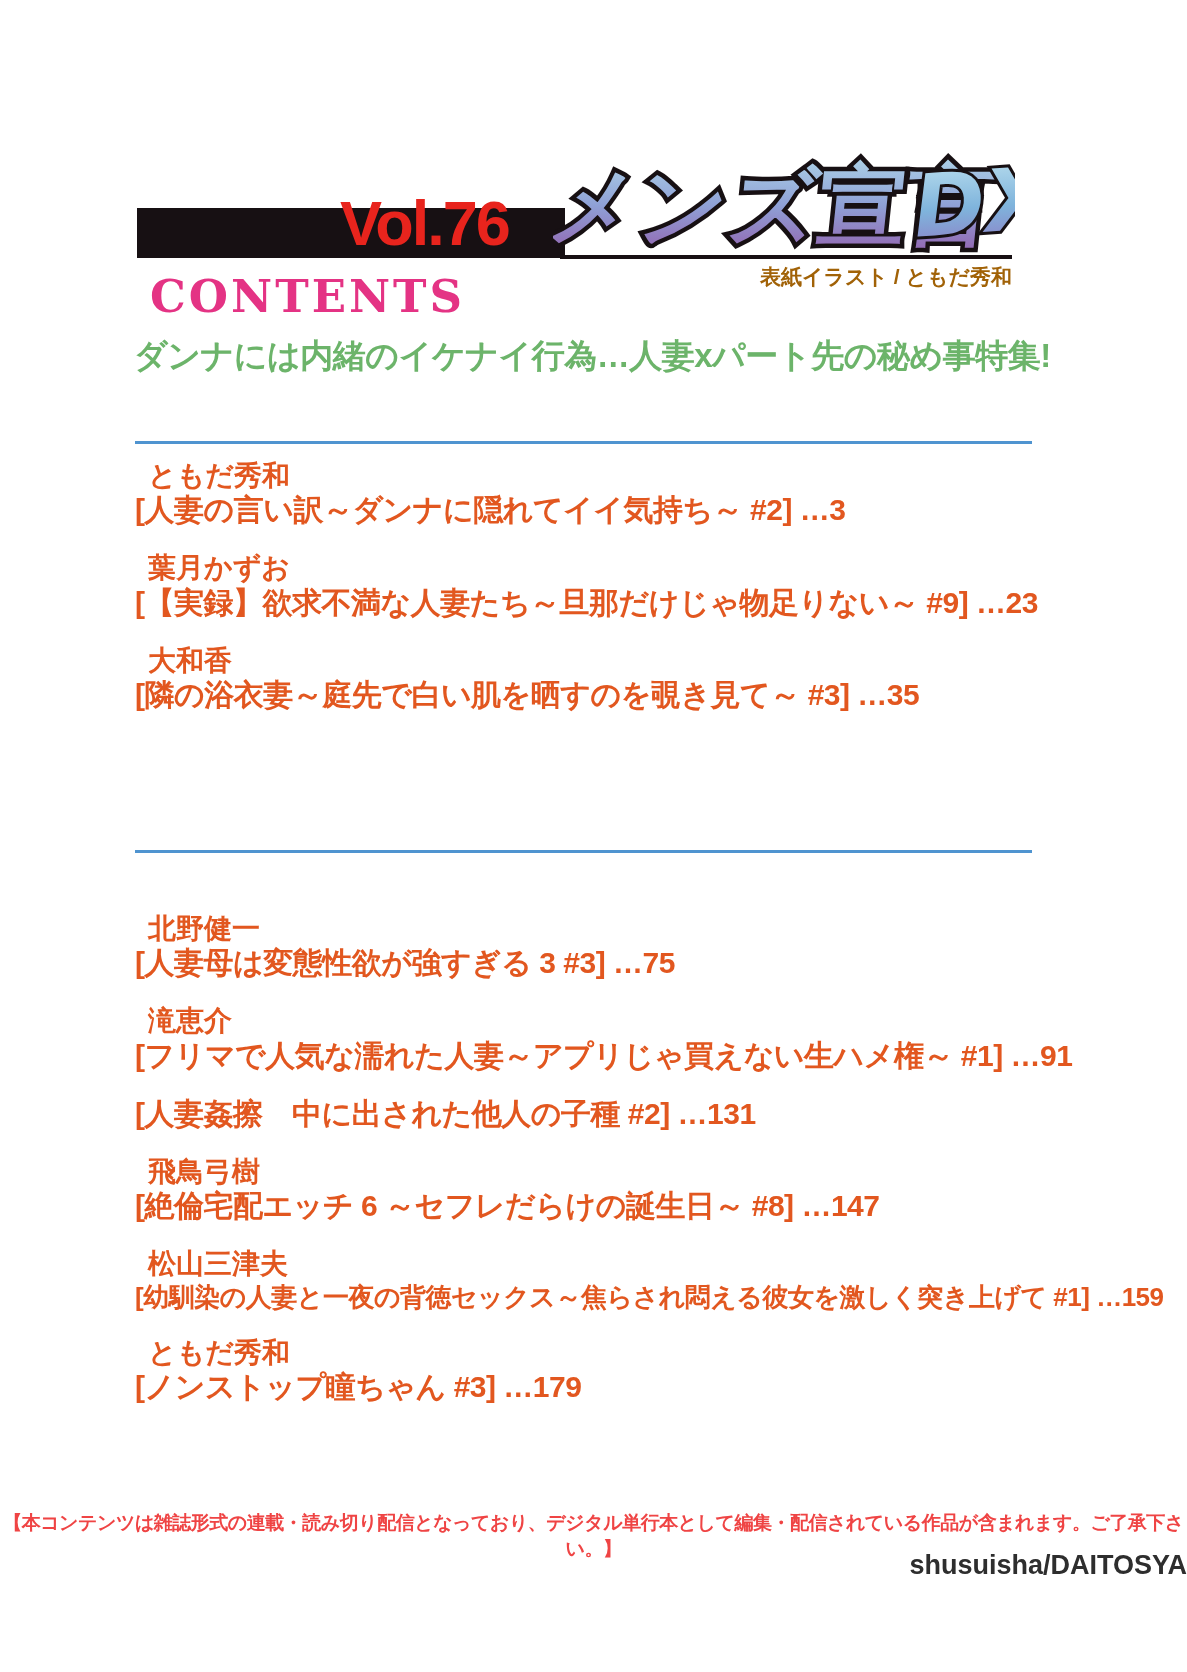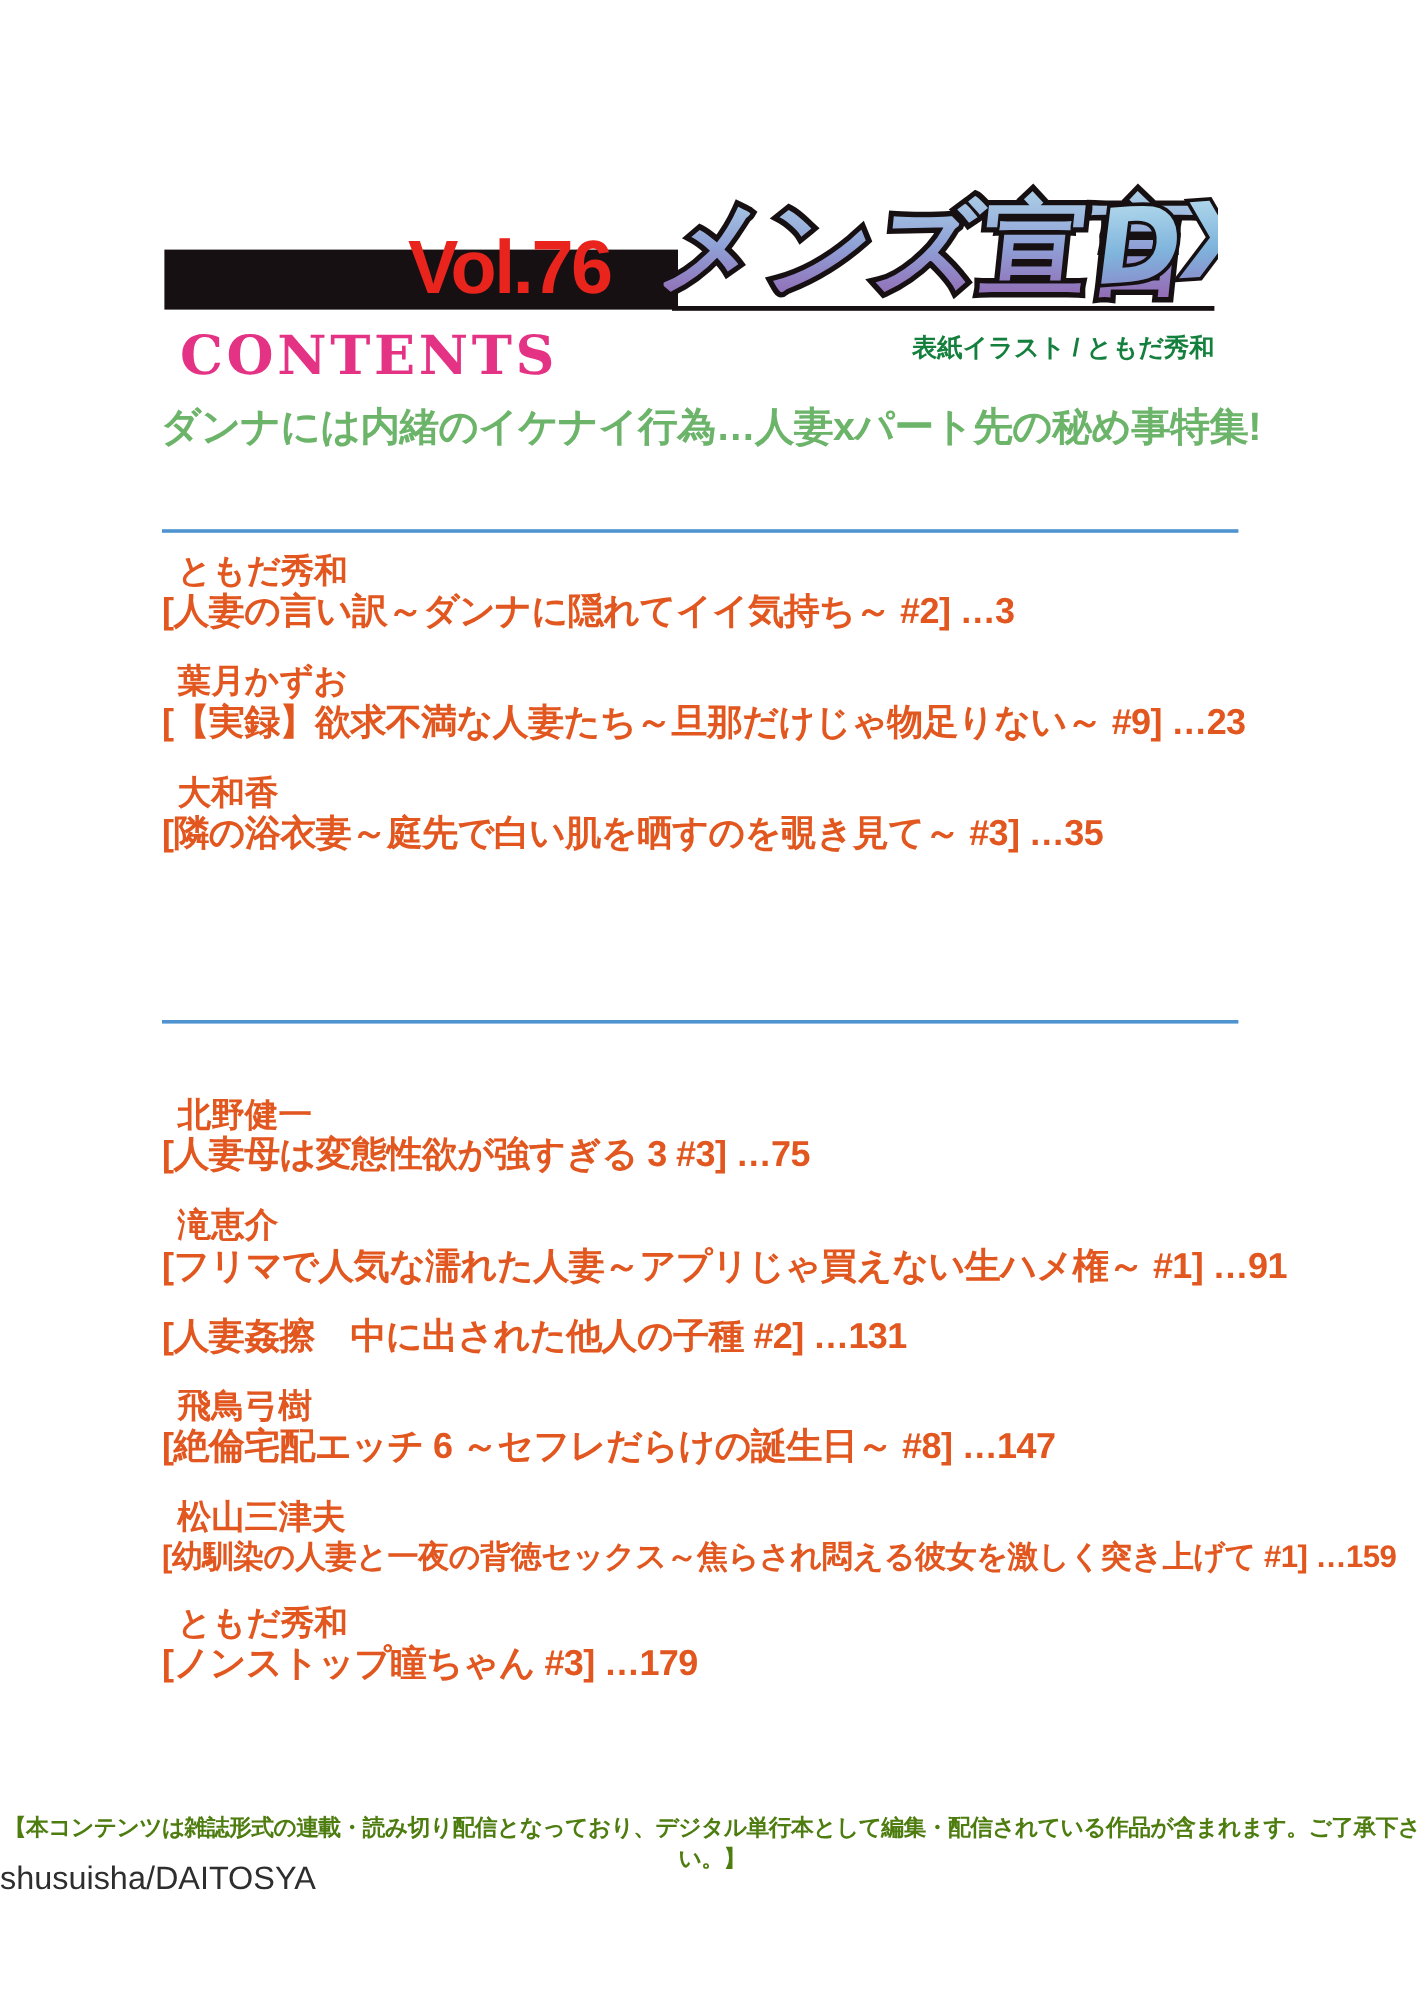--- a/index.html
+++ b/index.html
@@ -36,26 +36,26 @@
     line-height: 1;
     white-space: nowrap;
   }
   .logo-svg {
     position: absolute;
     left: 553px; top: 126px;
     width: 462px; height: 138px;
   }
   .cover-credit {
     position: absolute;
-    left: 560px; top: 276px;
+    left: 560px; top: 263px;
     width: 452px;
     text-align: right;
     font-size: 21px;
     font-weight: bold;
-    color: #15803d;
+    color: #a16207;
     white-space: nowrap;
   }
 
   
   .contents-title {
     position: absolute;
     left: 150px; top: 274px;
     font-family: "DejaVu Serif", "Liberation Serif", serif;
     font-size: 45px;
     font-weight: 800;
@@ -105,30 +105,30 @@
   .entry-title.long { font-size: 26px; }
 
   
   .disclaimer {
     position: absolute;
     left: 0; top: 1510px;
     width: 100%;
     text-align: center;
     font-size: 19px;
     font-weight: bold;
-    color: #4d7c0f;
+    color: #ef4444;
     letter-spacing: -0.5px;
   }
   .publisher {
     position: absolute;
     left: 0; top: 1550px;
     width: 100%;
-    text-align: left;
+    text-align: right;
     font-size: 27px;
-    font-weight: normal;
+    font-weight: bold;
     color: #2e2e2e;
   }
 </style>
 </head>
 <body>
 
 <div class="page">
 
   <div class="header-bar"></div>
   <div class="header-rule"></div>

